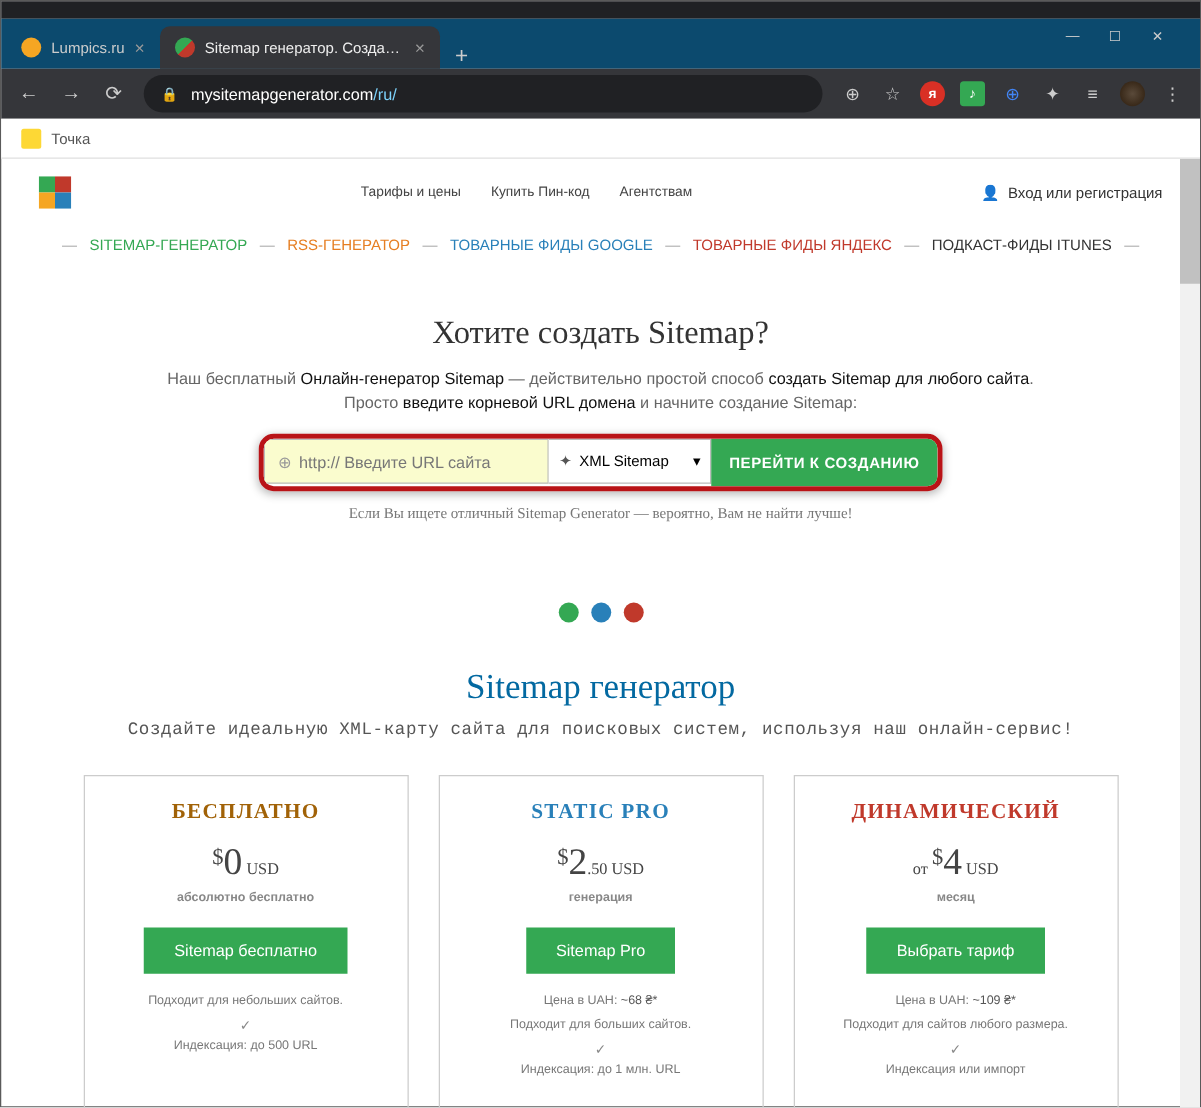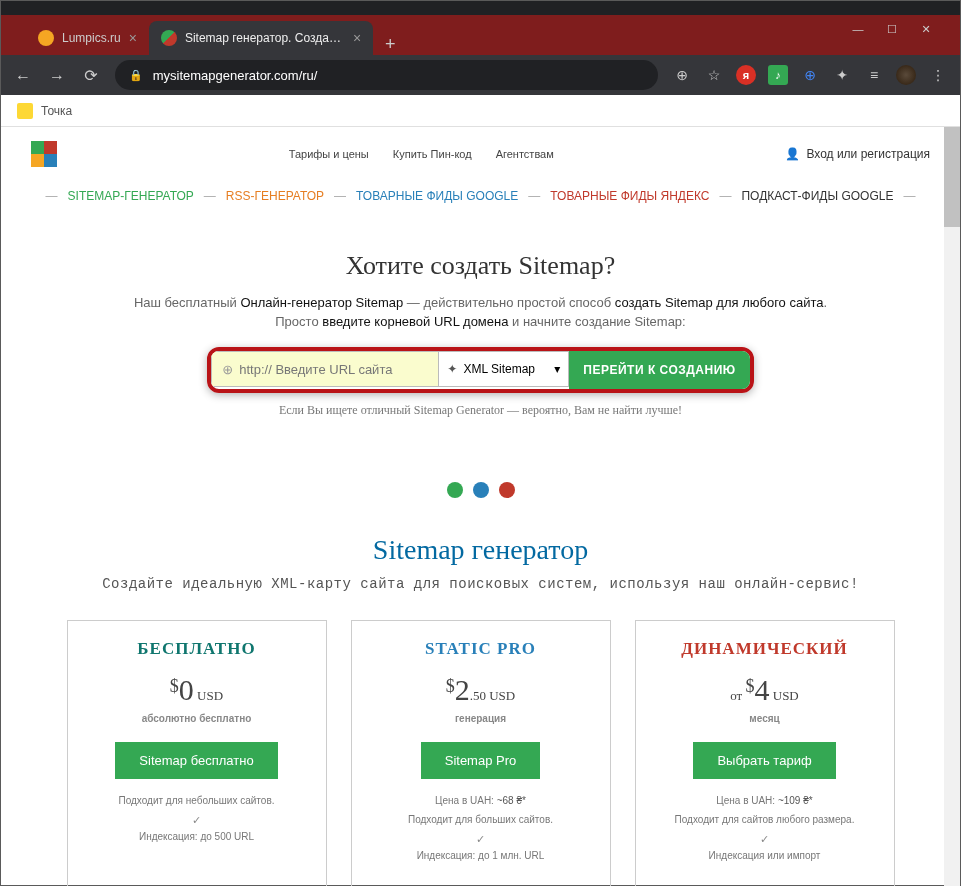--- a/index.html
+++ b/index.html
@@ -4,21 +4,21 @@
 <style>
 * { margin: 0; padding: 0; box-sizing: border-box; }
 body { font-family: Arial, sans-serif; background: #fff; width: 961px; height: 886px; overflow: hidden; position: relative; }
 
 
 .browser-frame { border: 1px solid #5a5a5a; width: 961px; height: 886px; background: #fff; }
 .titlebar { background: #202124; height: 14px; display: flex; justify-content: flex-end; align-items: center; padding-right: 8px; gap: 28px; }
 .window-controls { display: flex; gap: 20px; align-items: center; position: absolute; top: 22px; right: 28px; }
 .wc { width: 14px; height: 14px; color: #ccc; font-size: 11px; display: flex; align-items: center; justify-content: center; }
 
-.tabbar { background: #7f1d1d; height: 40px; display: flex; align-items: flex-end; padding-left: 25px; }
+.tabbar { background: #0c4a6e; height: 40px; display: flex; align-items: flex-end; padding-left: 4px; }
 .tab { display: flex; align-items: center; height: 34px; padding: 0 12px; font-size: 12px; color: #ccc; gap: 8px; border-radius: 8px 8px 0 0; min-width: 0; }
 .tab.active { background: #35363a; color: #eee; }
 .tab .favicon { width: 16px; height: 16px; border-radius: 50%; flex-shrink: 0; }
 .tab .tab-title { max-width: 160px; white-space: nowrap; overflow: hidden; text-overflow: ellipsis; }
 .tab .close { font-size: 14px; color: #999; }
 .newtab { color: #ccc; font-size: 18px; padding: 0 12px; }
 
 .addrbar { background: #35363a; height: 40px; display: flex; align-items: center; padding: 0 12px; gap: 14px; }
 .navbtn { color: #ccc; font-size: 16px; width: 20px; text-align: center; }
 .url-box { flex: 1; background: #202124; border-radius: 20px; height: 30px; display: flex; align-items: center; padding: 0 14px; gap: 10px; }
@@ -104,21 +104,21 @@
     </div>
     <div class="newtab">+</div>
   </div>
 
   <div class="addrbar">
     <div class="navbtn">←</div>
     <div class="navbtn">→</div>
     <div class="navbtn">⟳</div>
     <div class="url-box">
       <span class="lock">🔒</span>
-      <span class="url-text"><span class="url-domain">mysitemapgenerator.com</span><span style="color:#ffffff">/ru/</span></span>
+      <span class="url-text"><span class="url-domain">mysitemapgenerator.com</span><span style="color:#7dd3fc">/ru/</span></span>
     </div>
     <div class="toolbar-icons">
       <div class="ti">⊕</div>
       <div class="ti">☆</div>
       <div class="ti red">я</div>
       <div class="ti green">♪</div>
       <div class="ti" style="color:#4285f4">⊕</div>
       <div class="ti">✦</div>
       <div class="ti">≡</div>
       <div class="ti avatar"></div>
@@ -159,21 +159,21 @@
     <div class="subnav">
       <span class="sep">—</span>
       <span class="subnav-item" style="color:#34a853">SITEMAP-ГЕНЕРАТОР</span>
       <span class="sep">—</span>
       <span class="subnav-item" style="color:#e67e22">RSS-ГЕНЕРАТОР</span>
       <span class="sep">—</span>
       <span class="subnav-item" style="color:#2980b9">ТОВАРНЫЕ ФИДЫ GOOGLE</span>
       <span class="sep">—</span>
       <span class="subnav-item" style="color:#c0392b">ТОВАРНЫЕ ФИДЫ ЯНДЕКС</span>
       <span class="sep">—</span>
-      <span class="subnav-item" style="color:#333">ПОДКАСТ-ФИДЫ GOOGLE</span>
+      <span class="subnav-item" style="color:#333">ПОДКАСТ-ФИДЫ ITUNES</span>
       <span class="sep">—</span>
     </div>
 
     <div class="hero">
       <h1>Хотите создать Sitemap?</h1>
       <p class="hero-sub">
         <span>Наш бесплатный </span><span class="dark">Онлайн-генератор Sitemap</span><span> — действительно простой способ </span><span class="dark">создать Sitemap для любого сайта</span><span>.</span>
       </p>
       <p class="hero-sub">
         <span>Просто </span><span class="dark">введите корневой URL домена</span><span> и начните создание Sitemap:</span>
@@ -203,21 +203,21 @@
       <div class="dot" style="background:#34a853"></div>
       <div class="dot" style="background:#2980b9"></div>
       <div class="dot" style="background:#c0392b"></div>
     </div>
 
     <h2 class="gen-title">Sitemap генератор</h2>
     <p class="gen-sub">Создайте идеальную XML-карту сайта для поисковых систем, используя наш онлайн-сервис!</p>
 
     <div class="plans">
       <div class="plan">
-        <div class="plan-name" style="color:#0f766e">БЕСПЛАТНО</div>
+        <div class="plan-name" style="color:#a16207">БЕСПЛАТНО</div>
         <div class="plan-price"><span class="dollar">$</span><span class="num">0</span> <span>USD</span></div>
         <div class="plan-note">абсолютно бесплатно</div>
         <button class="plan-btn">Sitemap бесплатно</button>
         <div class="plan-desc">Подходит для небольших сайтов.</div>
         <div class="plan-check">✓</div>
         <div class="plan-desc">Индексация: до 500 URL</div>
       </div>
 
       <div class="plan">
         <div class="plan-name" style="color:#2980b9">STATIC PRO</div>

